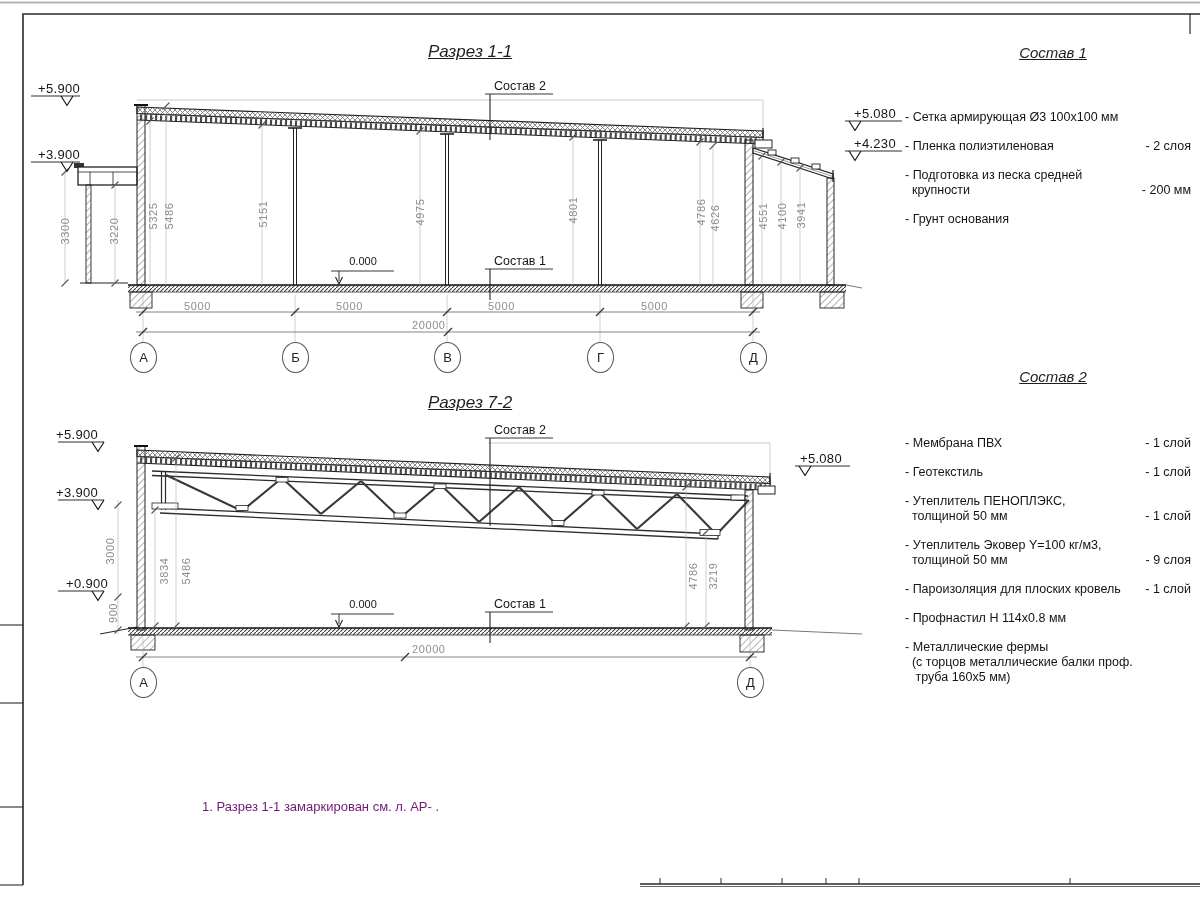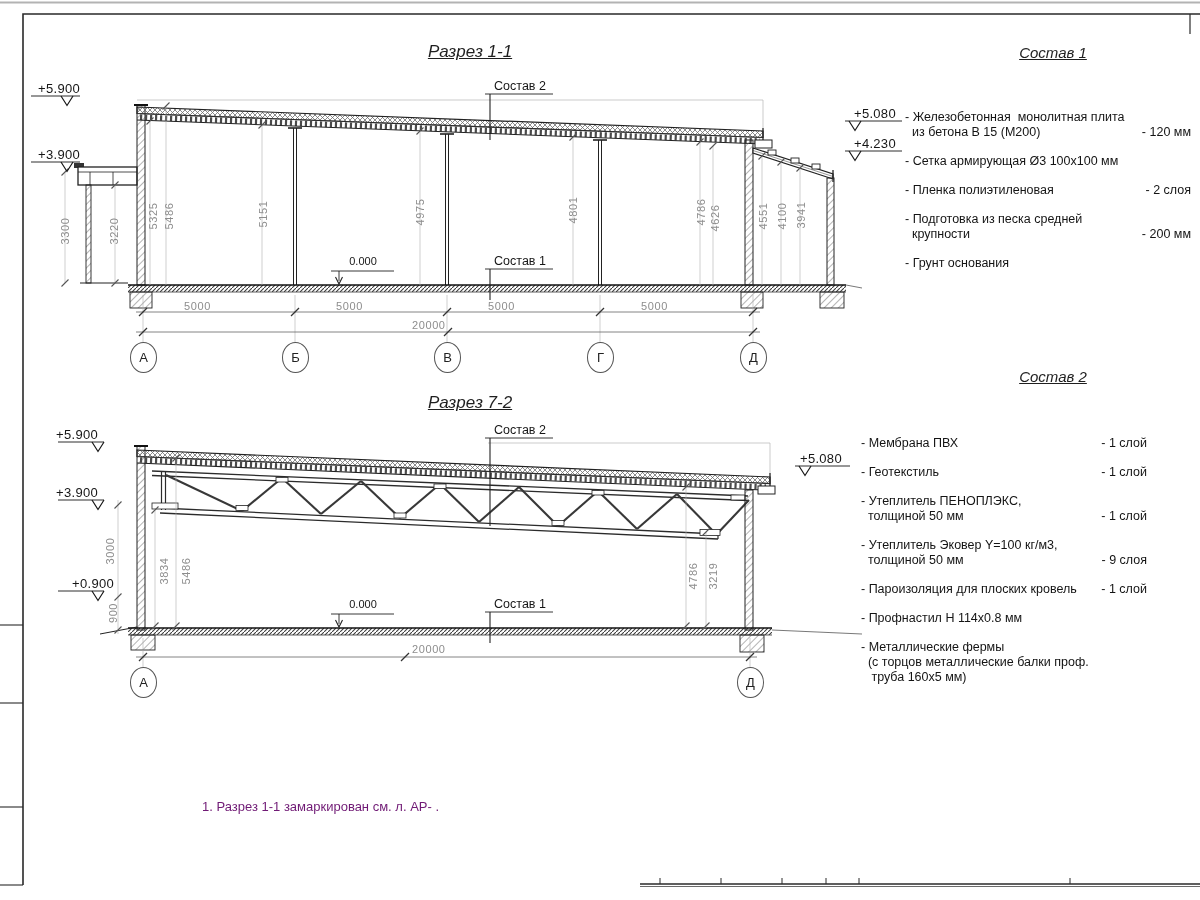--- a/index.html
+++ b/index.html
@@ -340,21 +340,21 @@
     </div>
 <div class="axis" style="left:587px;top:342px;">
       <span>Г</span>
     </div>
 <div class="axis" style="left:740px;top:342px;">
       <span>Д</span>
     </div>
 
 <div class="abs elev r" style="left:46px;top:427px;width:52px;">+5.900</div>
 <div class="abs elev r" style="left:46px;top:485px;width:52px;">+3.900</div>
-<div class="abs elev r" style="left:62px;top:576px;width:52px;">+0.900</div>
+<div class="abs elev r" style="left:56px;top:576px;width:52px;">+0.900</div>
 <div class="abs elev" style="left:800px;top:451px;">+5.080</div>
 
 <div class="abs drawlabel" style="left:485px;top:423px;width:70px;">Состав 2</div>
 <div class="abs drawlabel" style="left:485px;top:597px;width:70px;">Состав 1</div>
 <div class="abs zero" style="left:333px;top:598px;width:60px;text-align:center;">0.000</div>
 
 <div class="vdim" style="left:68px;top:545px;">3000</div>
 <div class="vdim" style="left:71px;top:607px;">900</div>
 <div class="vdim" style="left:122px;top:565px;">3834</div>
 <div class="vdim" style="left:144px;top:565px;">5486</div>
@@ -365,45 +365,40 @@
 <div class="axis" style="left:130px;top:667px;">
       <span>А</span>
     </div>
 <div class="axis" style="left:737px;top:667px;">
       <span>Д</span>
     </div>
 
 <div class="abs comp-title" style="left:1008px;top:44px;width:90px;">Состав 1</div>
 <div class="comp-panel" style="left:905px;top:110px;">
   <div class="comp-row">
-    <span class="comp-name">- Железобетонная  монолитная плита
-  из бетона В 15 (М200)</span>
-    <span class="comp-value">- 120 мм</span>
-  </div>
-  <div class="comp-row">
     <span class="comp-name">- Сетка армирующая Ø3 100x100 мм</span>
     <span class="comp-value"></span>
   </div>
   <div class="comp-row">
     <span class="comp-name">- Пленка полиэтиленовая</span>
     <span class="comp-value">-  2 слоя</span>
   </div>
   <div class="comp-row">
     <span class="comp-name">- Подготовка из песка средней
   крупности</span>
     <span class="comp-value">- 200 мм</span>
   </div>
   <div class="comp-row">
     <span class="comp-name">- Грунт основания</span>
     <span class="comp-value"></span>
   </div>
 </div>
 
 <div class="abs comp-title" style="left:1008px;top:368px;width:90px;">Состав 2</div>
-<div class="comp-panel" style="left:861px;top:436px;">
+<div class="comp-panel" style="left:905px;top:436px;">
   <div class="comp-row">
     <span class="comp-name">- Мембрана ПВХ</span>
     <span class="comp-value">- 1 слой</span>
   </div>
   <div class="comp-row">
     <span class="comp-name">- Геотекстиль</span>
     <span class="comp-value">- 1 слой</span>
   </div>
   <div class="comp-row">
     <span class="comp-name">- Утеплитель ПЕНОПЛЭКС,

